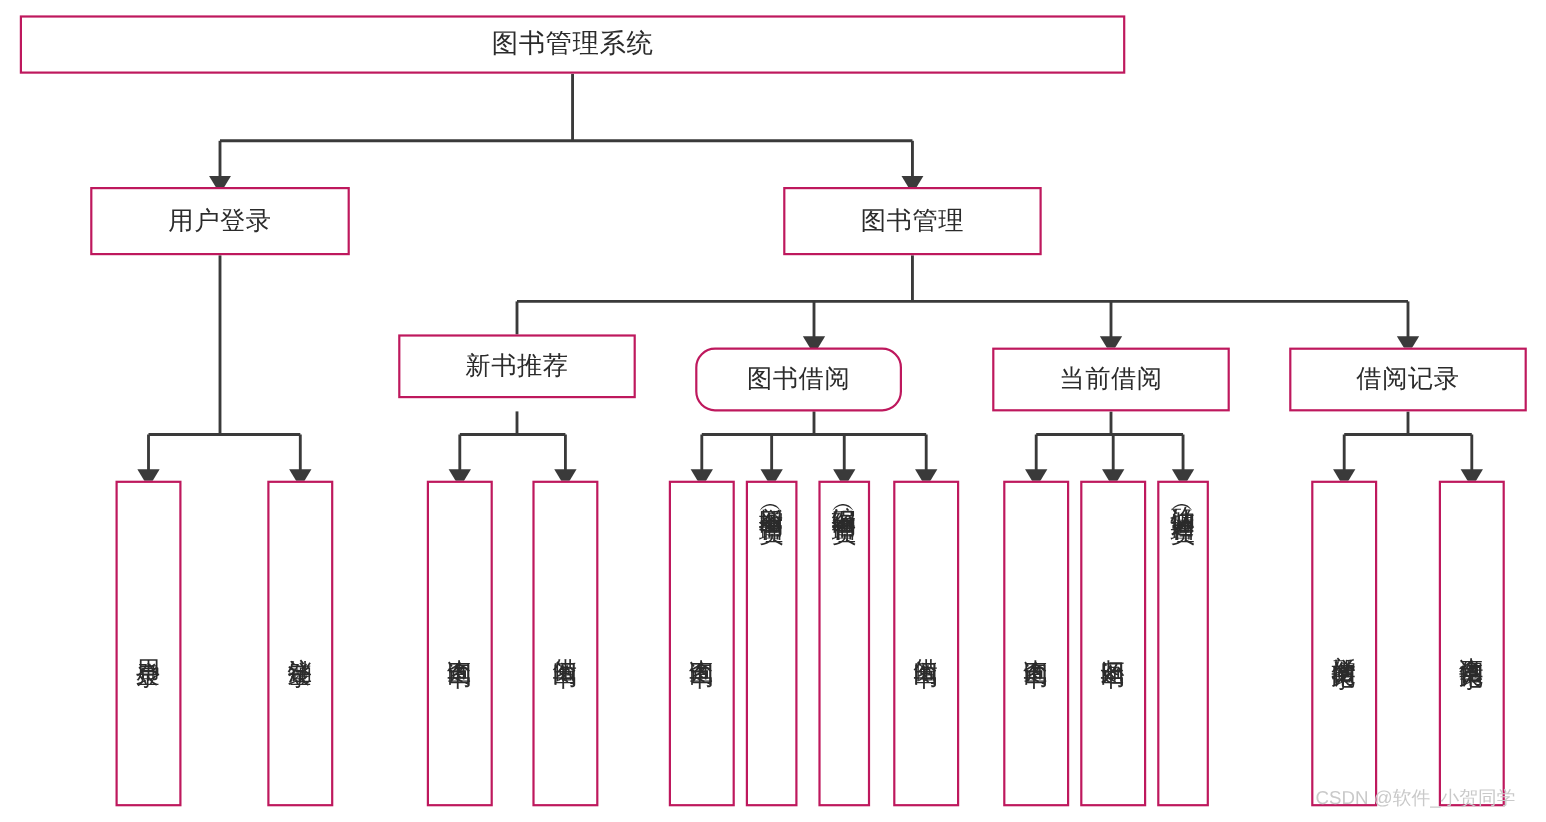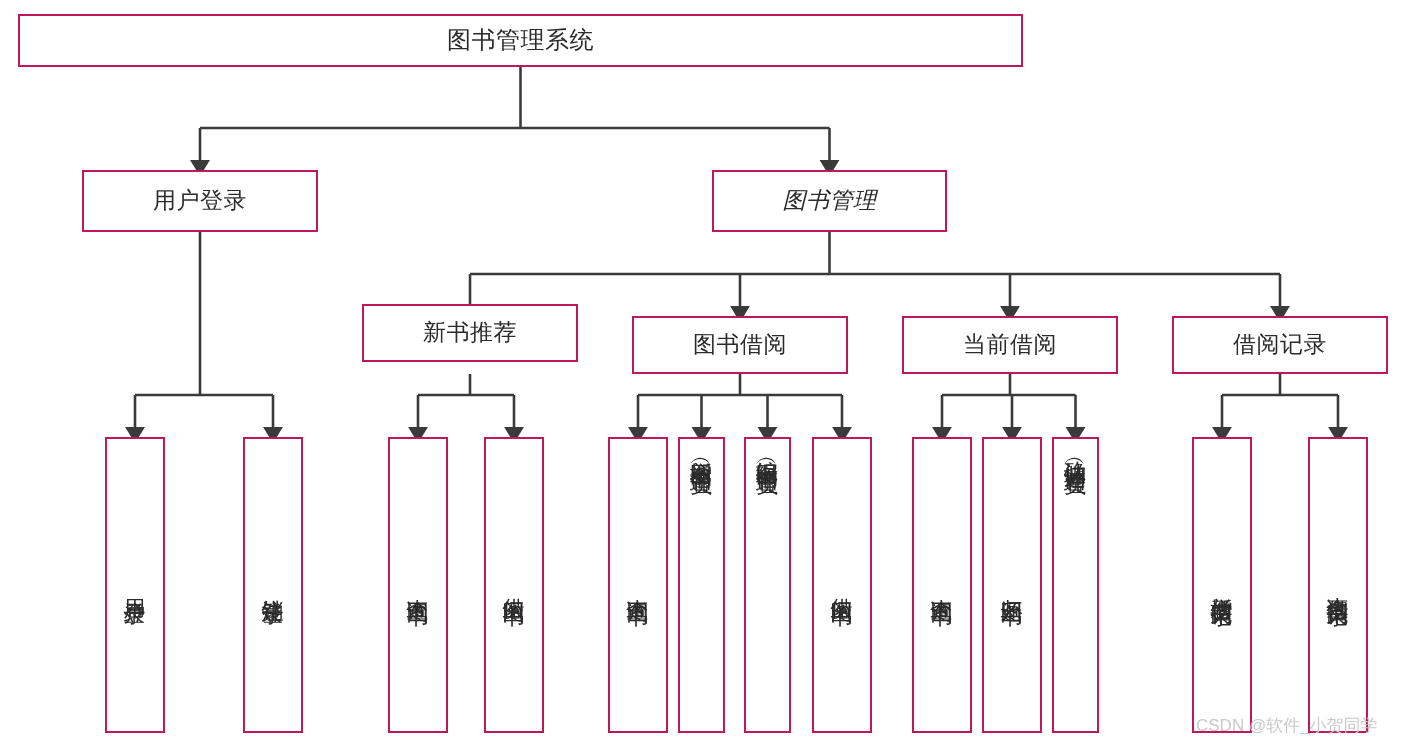--- a/index.html
+++ b/index.html
@@ -132,27 +132,27 @@
       </g>
   </svg>
 
   <div id="nodes-layer">
       <div class="node horiz root" style="left: 18px; top: 14px; width: 1005px; height: 53px;">
         <span class="node-label">图书管理系统</span>
       </div>
       <div class="node horiz" style="left: 82px; top: 170px; width: 236px; height: 62px;">
         <span class="node-label">用户登录</span>
       </div>
-      <div class="node horiz" style="left: 712px; top: 170px; width: 235px; height: 62px; font-style: italic;">
+      <div class="node horiz" style="left: 712px; top: 170px; width: 235px; height: 62px;">
         <span class="node-label">图书管理</span>
       </div>
       <div class="node horiz" style="left: 362px; top: 304px; width: 216px; height: 58px;">
         <span class="node-label">新书推荐</span>
       </div>
-      <div class="node horiz" style="left: 632px; top: 316px; width: 216px; height: 58px;">
+      <div class="node horiz" style="left: 632px; top: 316px; width: 188px; height: 58px; border-radius: 18px;">
         <span class="node-label">图书借阅</span>
       </div>
       <div class="node horiz" style="left: 902px; top: 316px; width: 216px; height: 58px;">
         <span class="node-label">当前借阅</span>
       </div>
       <div class="node horiz" style="left: 1172px; top: 316px; width: 216px; height: 58px;">
         <span class="node-label">借阅记录</span>
       </div>
       <div class="node vert centered" style="left: 105px; top: 437px; width: 60px; height: 296px;">
         <span class="node-label">用户登录</span>

